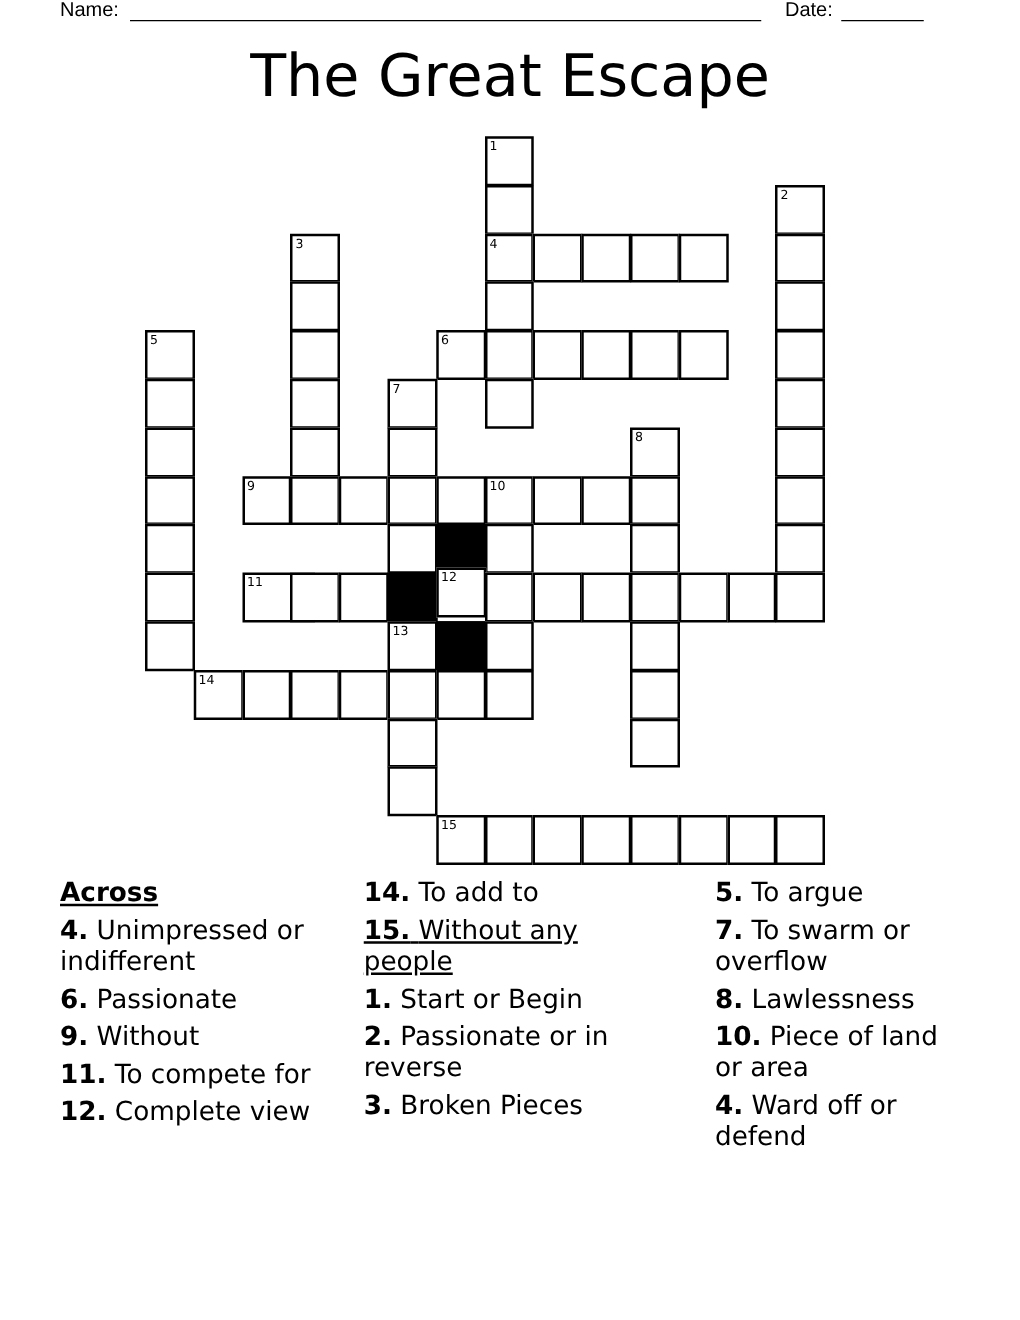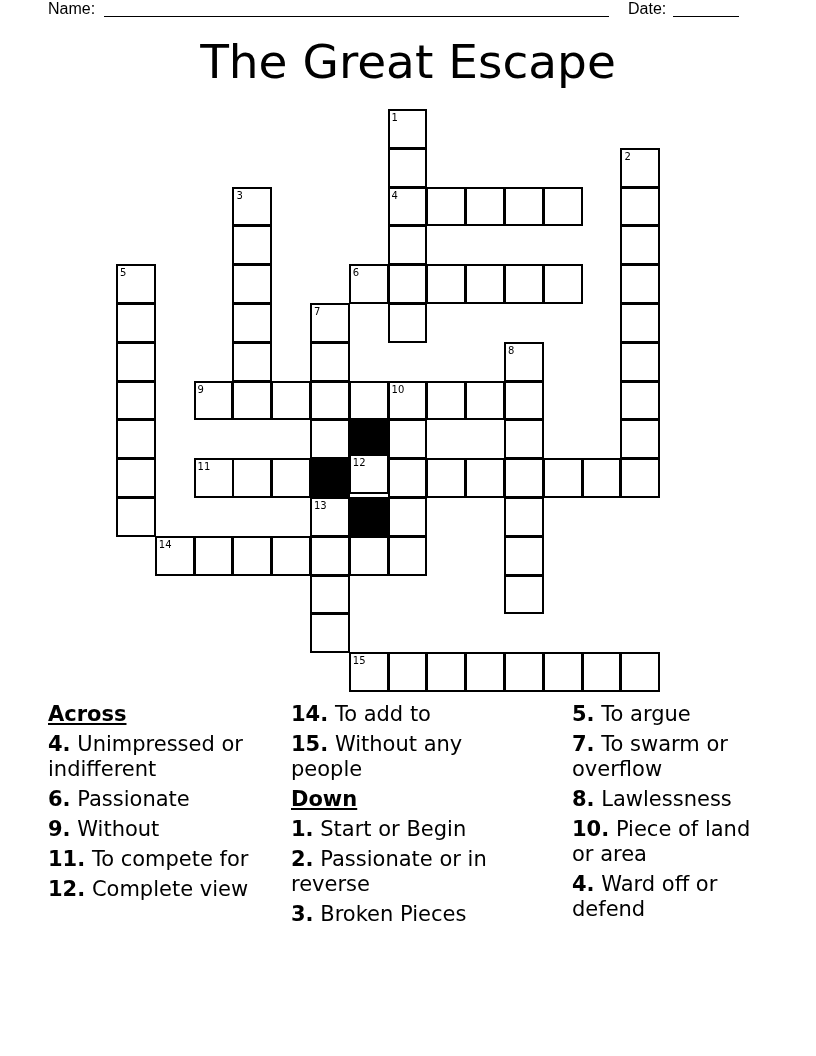--- a/index.html
+++ b/index.html
@@ -155,22 +155,21 @@
   <div class="clue-col" style="left:48px;">
     <div class="clue-heading">Across</div>
     <div class="clue"><span class="cnum">4.</span> <span>Unimpressed or indifferent</span></div>
     <div class="clue"><span class="cnum">6.</span> <span>Passionate</span></div>
     <div class="clue"><span class="cnum">9.</span> <span>Without</span></div>
     <div class="clue"><span class="cnum">11.</span> <span>To compete for</span></div>
     <div class="clue" style="width:240px;"><span class="cnum">12.</span> <span>Complete view</span></div>
   </div>
   <div class="clue-col" style="left:291px;">
     <div class="clue"><span class="cnum">14.</span> <span>To add to</span></div>
-    <div class="clue" style="width:200px;"><span class="cnum">15.</span> <span>Without any people</span></div>
-    <div class="clue-heading">Down</div>
+    <div class="clue" style="width:200px;text-decoration:underline;"><span class="cnum">15.</span> <span>Without any people</span></div>
     <div class="clue"><span class="cnum">1.</span> <span>Start or Begin</span></div>
     <div class="clue" style="width:200px;"><span class="cnum">2.</span> <span>Passionate or in reverse</span></div>
     <div class="clue"><span class="cnum">3.</span> <span>Broken Pieces</span></div>
   </div>
   <div class="clue-col" style="left:533px;margin-left:39px;">
     <div class="clue"><span class="cnum">5.</span> <span>To argue</span></div>
     <div class="clue" style="width:190px;"><span class="cnum">7.</span> <span>To swarm or overflow</span></div>
     <div class="clue"><span class="cnum">8.</span> <span>Lawlessness</span></div>
     <div class="clue" style="width:205px;"><span class="cnum">10.</span> <span>Piece of land or area</span></div>
     <div class="clue" style="width:190px;"><span class="cnum">4.</span> <span>Ward off or defend</span></div>

